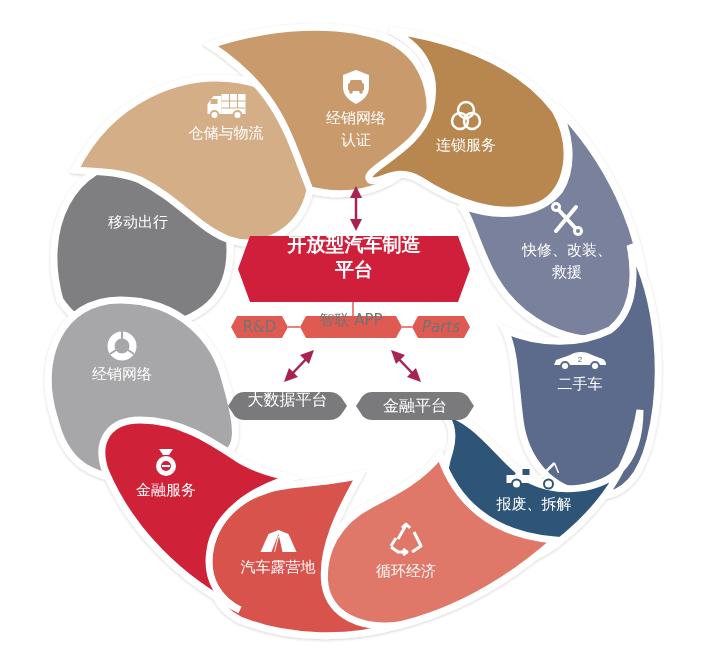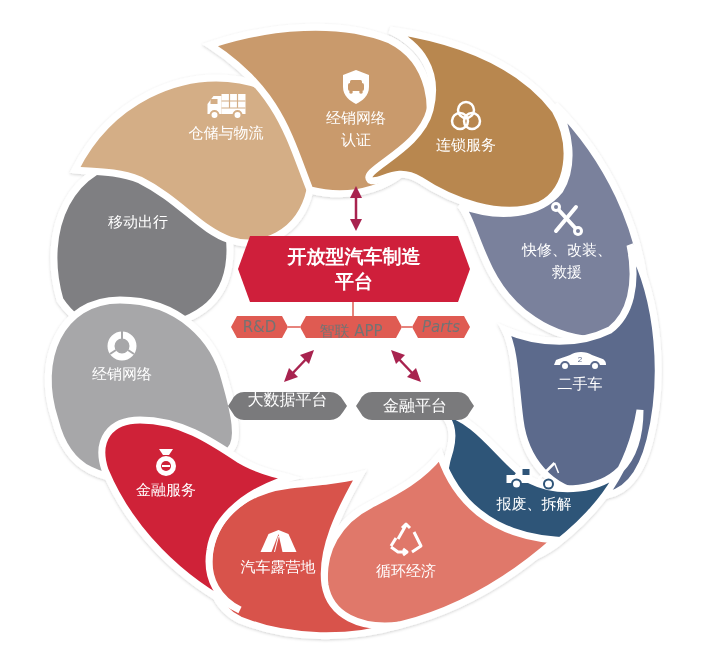--- a/index.html
+++ b/index.html
@@ -1,20 +1,20 @@
 <!DOCTYPE html>
 <html><head>
 <meta charset="utf-8">
 <style>
   html,body{margin:0;padding:0;background:#ffffff;}
   body{width:703px;height:664px;overflow:hidden;position:relative;font-family:"DejaVu Sans","Liberation Sans",sans-serif;}
   #wheel{position:absolute;left:0;top:0;width:703px;height:664px;}
   .seg-label{position:absolute;color:#ffffff;font-size:15px;text-align:center;line-height:22px;transform:translate(-50%,-50%);white-space:nowrap;}
   .seg-icon{display:block;margin:0 auto 2px auto;}
-  .center-title{position:absolute;left:238px;top:236px;width:232px;height:66px;}
+  .center-title{position:absolute;left:238px;top:224px;width:232px;height:66px;}
   .center-title-text{position:absolute;left:0;top:0;width:232px;height:66px;color:#fff;font-size:19px;font-weight:bold;text-align:center;line-height:25px;display:flex;align-items:center;justify-content:center;flex-direction:column;}
   .tag{position:absolute;color:#737373;font-size:15px;display:flex;align-items:center;justify-content:center;}
   .plat{position:absolute;color:#fff;font-size:16px;display:flex;align-items:center;justify-content:center;}
 </style>
 </head>
 <body>
 
 <svg id="wheel" viewBox="0 0 703 664">
   <defs>
     <filter id="sh" x="-10%" y="-10%" width="120%" height="120%">
@@ -79,21 +79,21 @@
 <div class="center-title">
   <div class="center-title-text">
     <span>开放型汽车制造</span>
     <span>平台</span>
   </div>
 </div>
 
 <div class="tag" style="left:231px;top:316px;width:57px;height:22px;">
   <span>R&amp;D</span>
 </div>
-<div class="tag" style="left:300px;top:320px;width:102px;height:22px;">
+<div class="tag" style="left:300px;top:309px;width:102px;height:22px;">
   <span>智联 APP</span>
 </div>
 <div class="tag" style="left:412px;top:316px;width:58px;height:22px;font-style:italic;">
   <span>Parts</span>
 </div>
 
 <div class="plat" style="left:228px;top:392px;width:119px;height:16px;">
   <span>大数据平台</span>
 </div>
 <div class="plat" style="left:356px;top:392px;width:118px;height:28px;font-family:Liberation Mono, monospace;">

